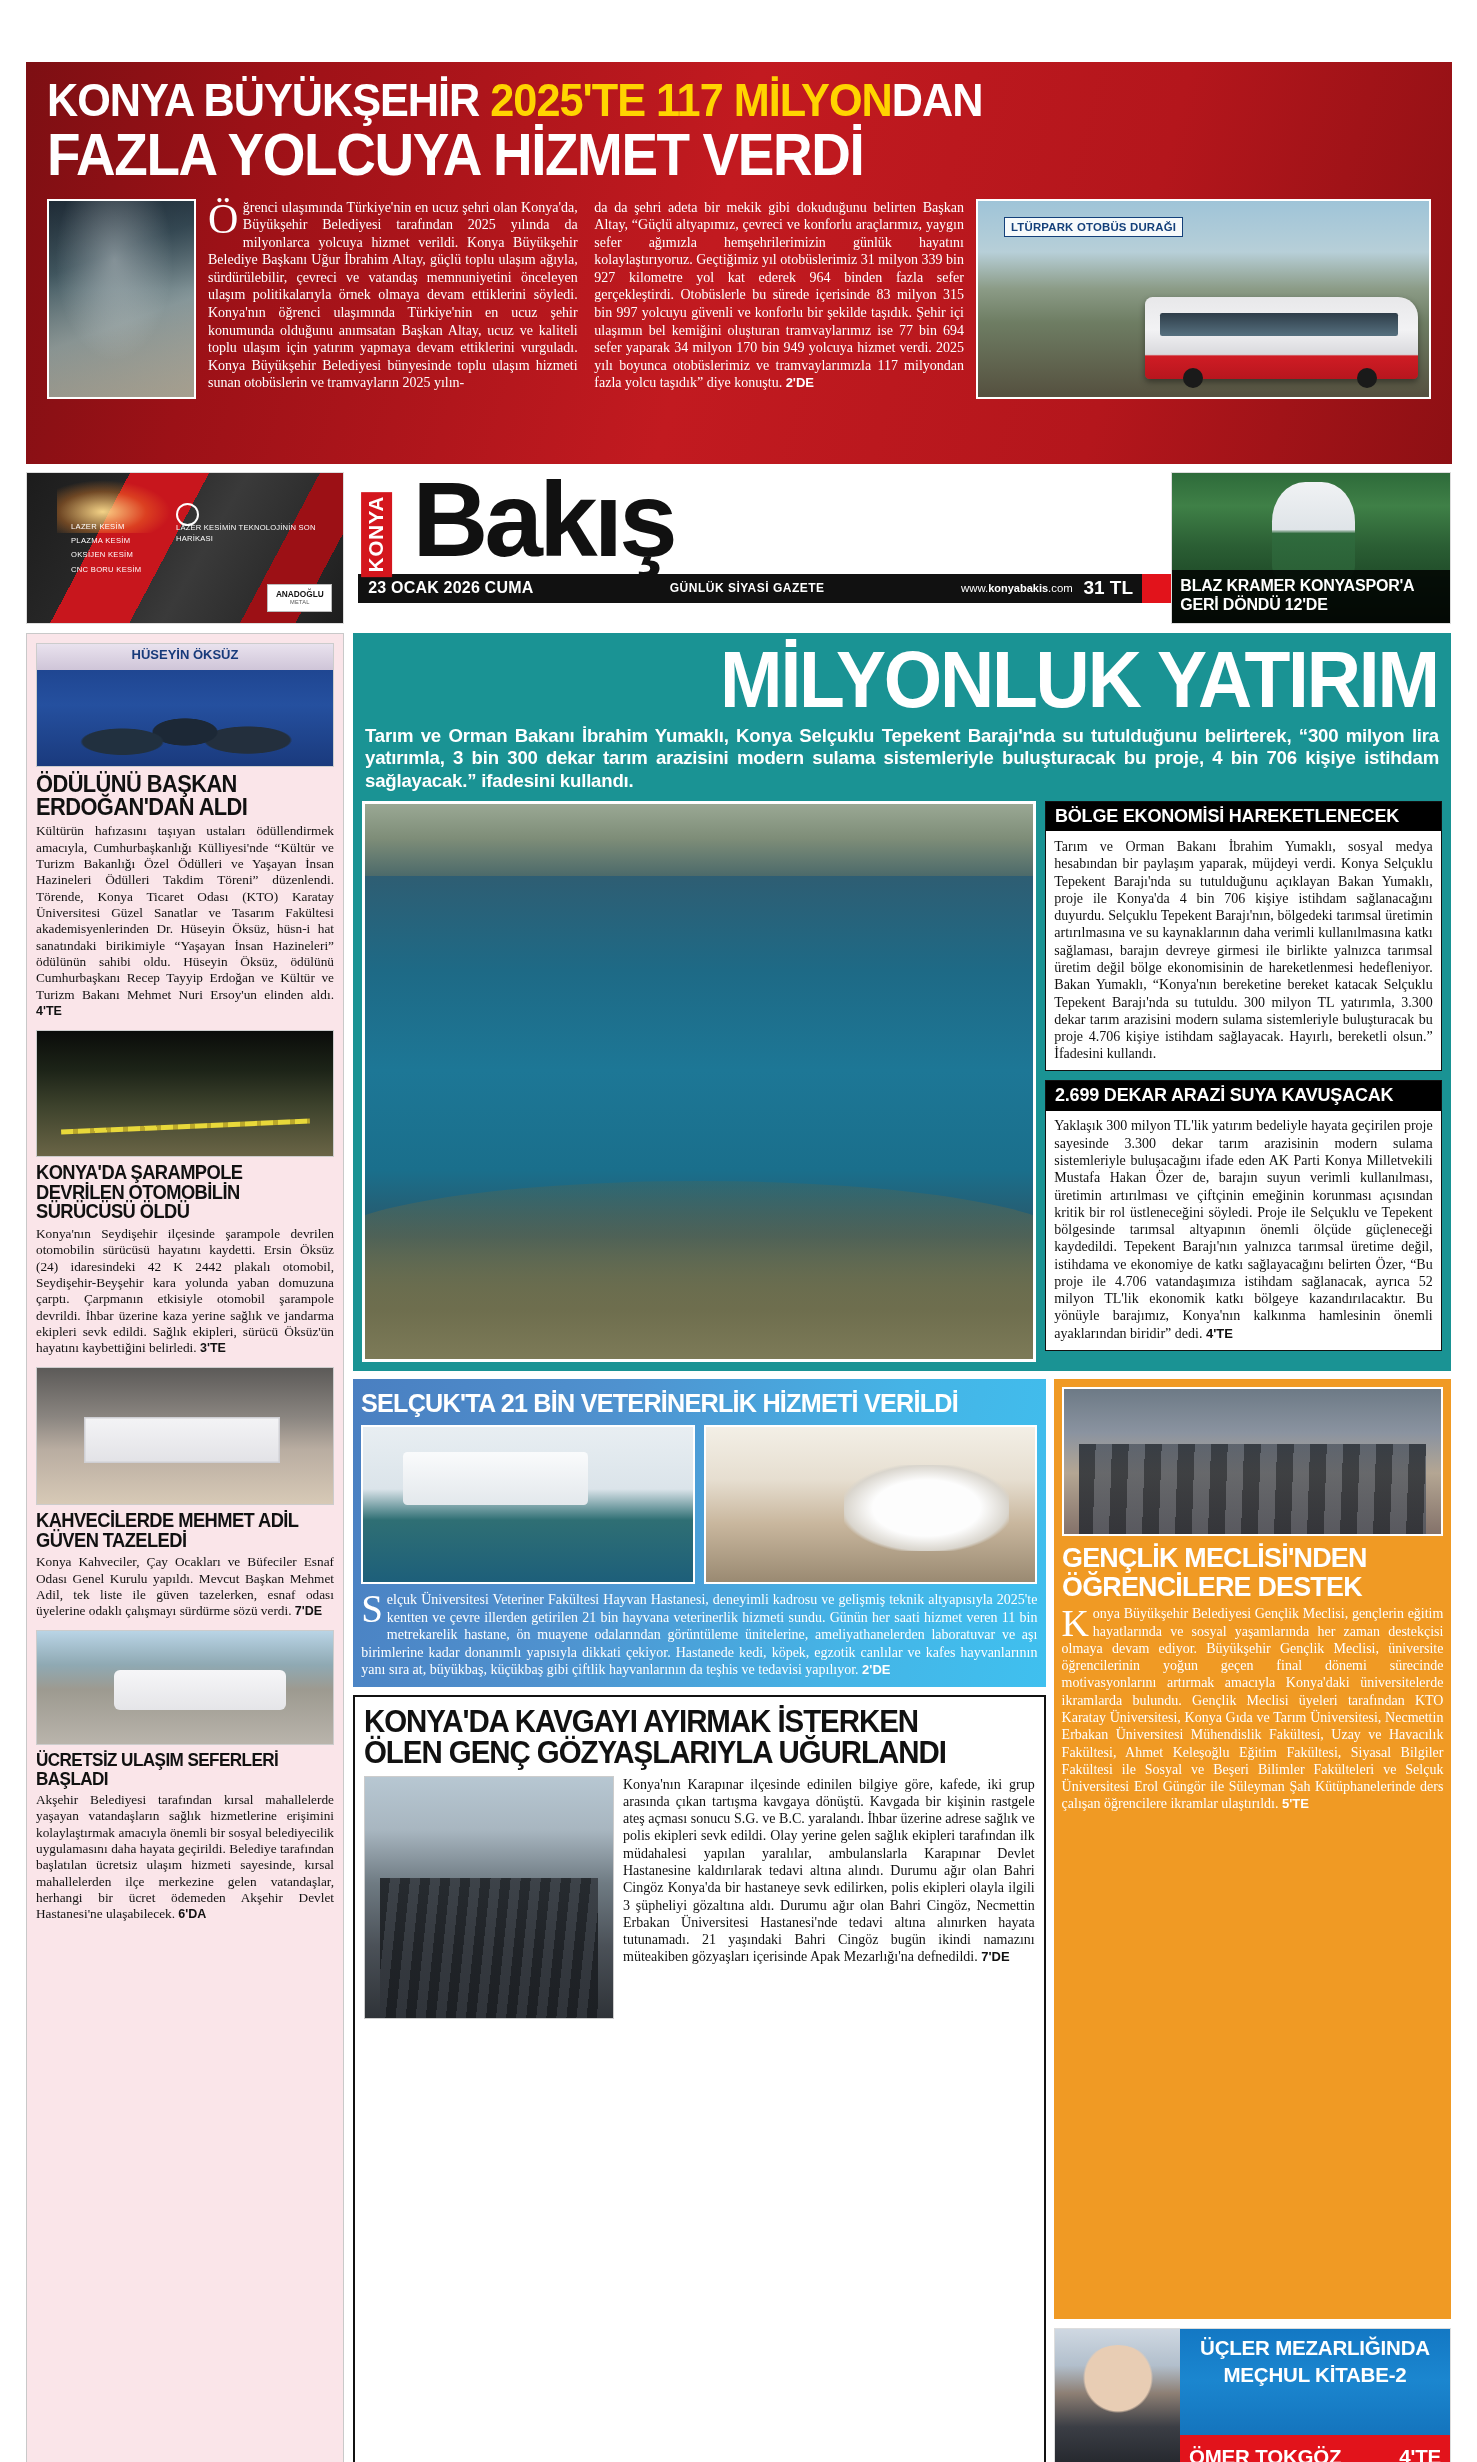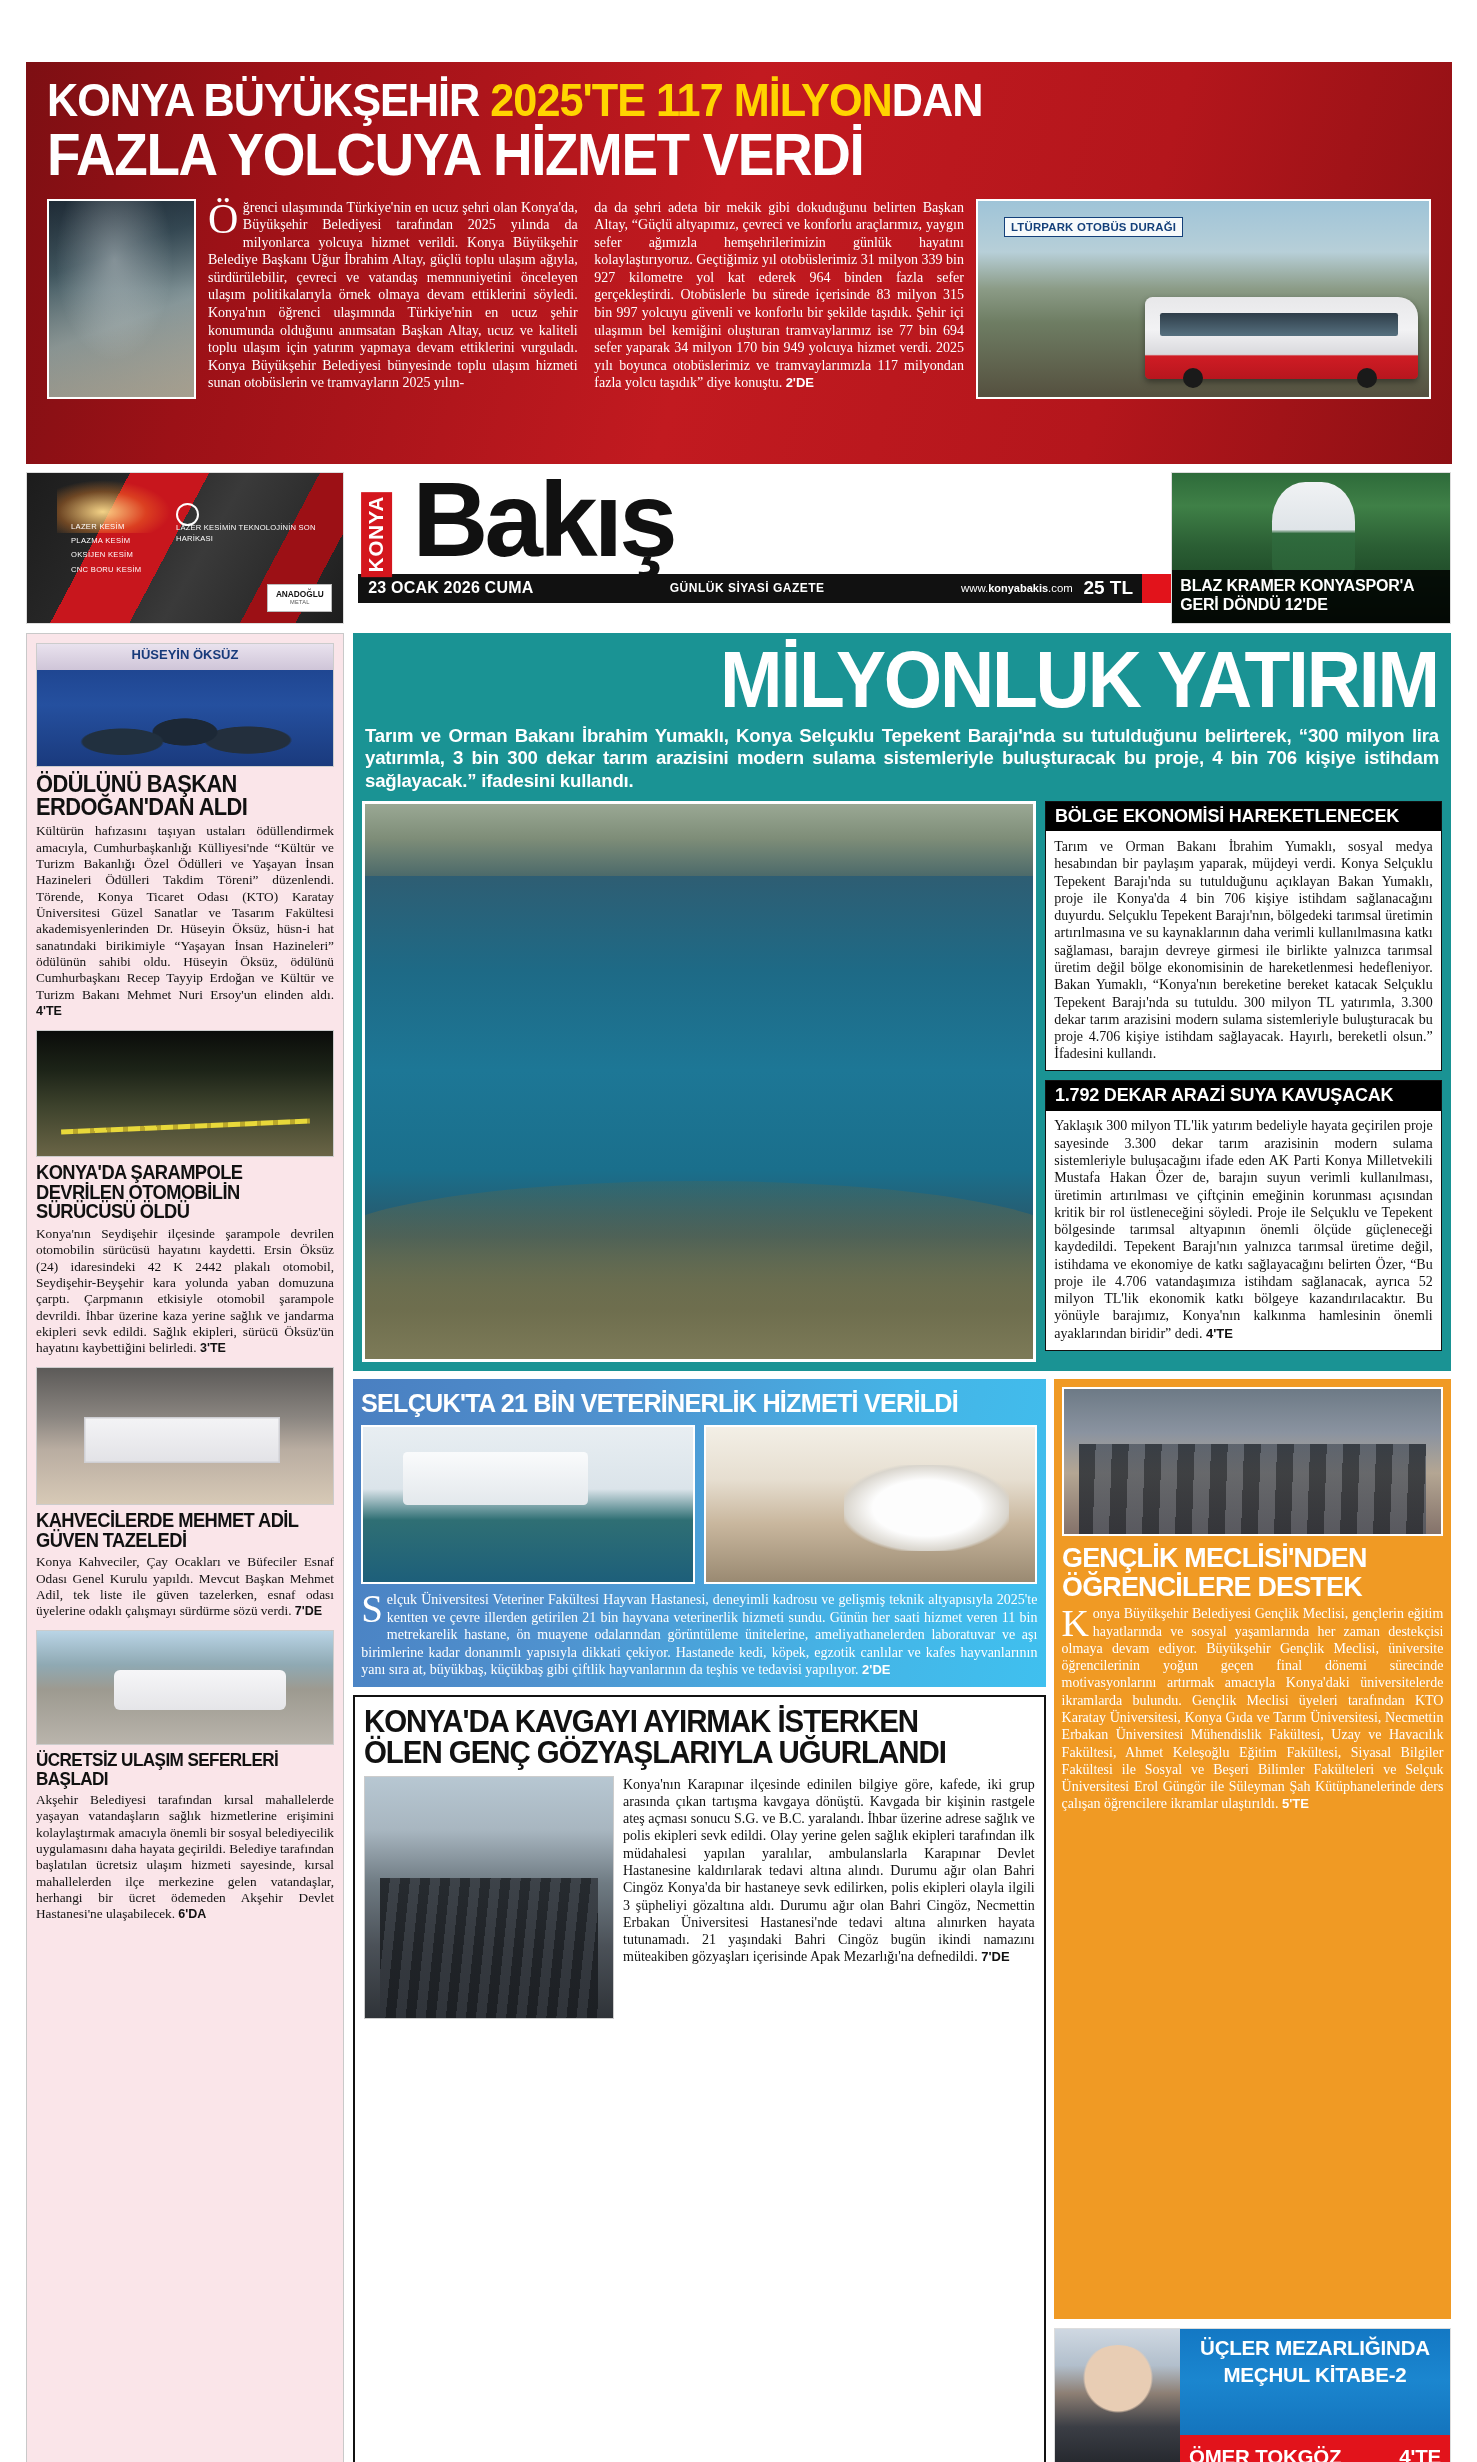--- a/index.html
+++ b/index.html
@@ -684,21 +684,21 @@
       <div class="adbadge"><span>ANADOĞLU</span><small>METAL</small></div>
     </div>
 
     <div class="mast-center">
       <div class="mast-konya">KONYA</div>
       <div class="mast-title">Bakış</div>
       <div class="mast-bar">
         <div class="mast-date">23 OCAK 2026 CUMA</div>
         <div class="mast-tag">GÜNLÜK SİYASİ GAZETE</div>
         <div class="mast-url"><span>www.</span><b>konyabakis</b><span>.com</span></div>
-        <div class="mast-price">25 TL</div>
+        <div class="mast-price">31 TL</div>
         <div class="mast-sq"></div>
       </div>
     </div>
 
     <div class="mast-right">
       <div class="photo"></div>
       <div class="caption">BLAZ KRAMER KONYASPOR'A GERİ DÖNDÜ 12'DE</div>
     </div>
   </div>
 
@@ -749,21 +749,21 @@
         <div class="hero-cols">
           <div class="hero-photo"></div>
           <div class="hero-side">
 
             <div class="sbox">
               <div class="sbox-head">BÖLGE EKONOMİSİ HAREKETLENECEK</div>
               <div class="sbox-body">Tarım ve Orman Bakanı İbrahim Yumaklı, sosyal medya hesabından bir paylaşım yaparak, müjdeyi verdi. Konya Selçuklu Tepekent Barajı'nda su tutulduğunu açıklayan Bakan Yumaklı, proje ile Konya'da 4 bin 706 kişiye istihdam sağlanacağını duyurdu. Selçuklu Tepekent Barajı'nın, bölgedeki tarımsal üretimin artırılmasına ve su kaynaklarının daha verimli kullanılmasına katkı sağlaması, barajın devreye girmesi ile birlikte yalnızca tarımsal üretim değil bölge ekonomisinin de hareketlenmesi hedefleniyor. Bakan Yumaklı, “Konya'nın bereketine bereket katacak Selçuklu Tepekent Barajı'nda su tutuldu. 300 milyon TL yatırımla, 3.300 dekar tarım arazisini modern sulama sistemleriyle buluşturacak bu proje 4.706 kişiye istihdam sağlayacak. Hayırlı, bereketli olsun.” İfadesini kullandı.</div>
             </div>
 
             <div class="sbox">
-              <div class="sbox-head">1.792 DEKAR ARAZİ SUYA KAVUŞACAK</div>
+              <div class="sbox-head">2.699 DEKAR ARAZİ SUYA KAVUŞACAK</div>
               <div class="sbox-body"><span>Yaklaşık 300 milyon TL'lik yatırım bedeliyle hayata geçirilen proje sayesinde 3.300 dekar tarım arazisinin modern sulama sistemleriyle buluşacağını ifade eden AK Parti Konya Milletvekili Mustafa Hakan Özer de, barajın suyun verimli kullanılması, üretimin artırılması ve çiftçinin emeğinin korunması açısından kritik bir rol üstleneceğini söyledi. Proje ile Selçuklu ve Tepekent bölgesinde tarımsal altyapının önemli ölçüde güçleneceği kaydedildi. Tepekent Barajı'nın yalnızca tarımsal üretime değil, istihdama ve ekonomiye de katkı sağlayacağını belirten Özer, “Bu proje ile 4.706 vatandaşımıza istihdam sağlanacak, ayrıca 52 milyon TL'lik ekonomik katkı bölgeye kazandırılacaktır. Bu yönüyle barajımız, Konya'nın kalkınma hamlesinin önemli ayaklarından biridir” dedi. </span><b>4'TE</b></div>
             </div>
 
           </div>
         </div>
       </div>
 
       <div class="lower">
 
         <div class="lower-left">

